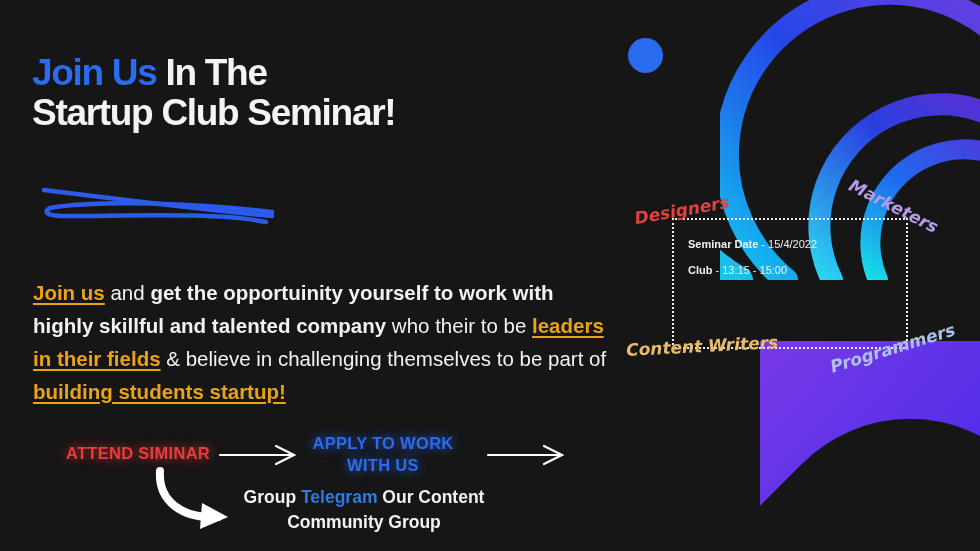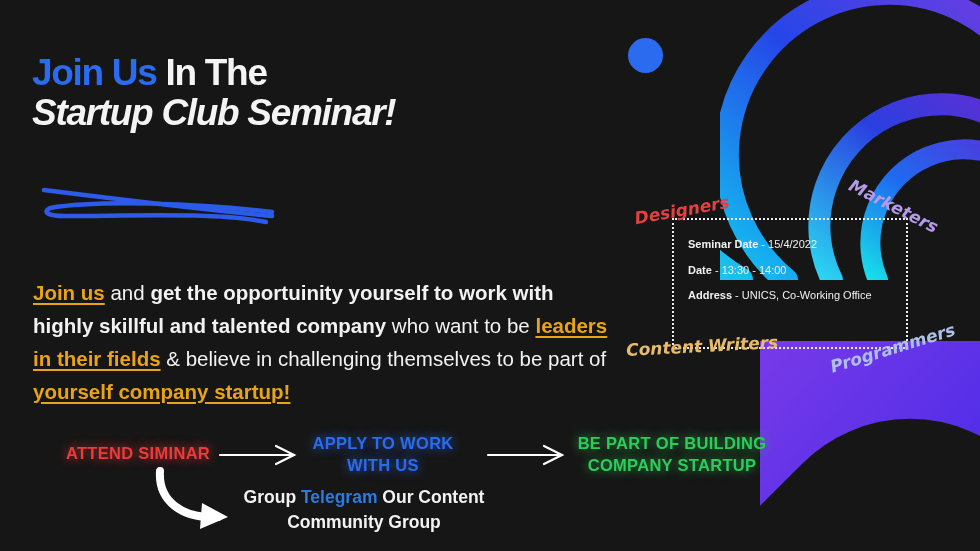--- a/index.html
+++ b/index.html
@@ -21,21 +21,21 @@
   #art-tr{top:-150px;right:-140px;width:400px;height:430px;}
   #art-br{bottom:-170px;right:-120px;width:340px;height:380px;}
 
   
   #headline{
     position:absolute;left:32px;top:28px;width:760px;
     font-size:37px;line-height:1.10;font-weight:700;
     letter-spacing:-1.3px;color:#F4F4F4;
   }
   #headline .accent{color:#2B6BF0;}
-  #headline .l2{display:block;font-style:italic;}
+  #headline .l2{display:block;}
 
   #blue-dot{
     position:absolute;left:628px;top:38px;
     width:35px;height:35px;border-radius:50%;
     background:#2B6BF0;
   }
 
   #squiggle{position:absolute;left:38px;top:182px;width:240px;height:42px;}
 
   
@@ -153,40 +153,38 @@
   <div id="squiggle">
     <svg width="240" height="42" viewBox="0 0 240 42">
       <g fill="none" stroke="#2B5BE8" stroke-width="4.5" stroke-linecap="round">
         <path d="M6 8 C70 16 150 26 234 34"></path>
         <path d="M234 30 C160 21 60 18 12 26 C4 30 10 34 26 34 C90 34 180 30 228 40"></path>
       </g>
     </svg>
   </div>
 
   <p id="body-copy">
-    <span class="lk">Join us</span><span> and </span><b>get the opportuinity yourself to work with highly skillful</b><b> and talented company</b><span> who want to be </span><span class="lk">leaders in their fields</span><span> &amp; believe in challenging themselves to be part of </span><span class="lk">yourself company startup!</span>
+    <span class="lk">Join us</span><span> and </span><b>get the opportuinity yourself to work with highly skillful</b><b> and talented company</b><span> who their to be </span><span class="lk">leaders in their fields</span><span> &amp; believe in challenging themselves to be part of </span><span class="lk">building students startup!</span>
   </p>
 
   <div id="info-card"></div>
   <div id="info-lines">
     <div><b>Seminar Date</b><span> - </span><span>15/4/2022</span></div>
-    <div><b>Date</b><span> - </span><span>13:30 - 14:00</span></div>
-    <div><b>Address</b><span> - </span><span>UNICS, Co-Working Office</span></div>
+    <div><b>Club</b><span> - </span><span>13:15 - 15:00</span></div>
   </div>
 
   <div class="role" id="role-designers">Designers</div>
   <div class="role" id="role-marketers">Marketers</div>
   <div class="role" id="role-content-writers">Content Writers</div>
   <div class="role" id="role-programmers">Programmers</div>
 
   <div id="flow">
 
     <div class="step" id="step-2">APPLY TO WORK WITH US</div>
     <div class="step" id="step-1">ATTEND SIMINAR</div>
-    <div class="step" id="step-3">BE PART OF BUILDING COMPANY STARTUP</div>
 
     <div style="position:absolute;left:218px;top:18px;">
       <svg width="84" height="22" viewBox="0 0 84 22">
         <g stroke="#FFFFFF" fill="none" stroke-width="2.2" stroke-linecap="round">
           <path d="M2 12 L74 12"></path>
           <path d="M58 3 L76 12 L58 21"></path>
         </g>
       </svg>
     </div>
 

